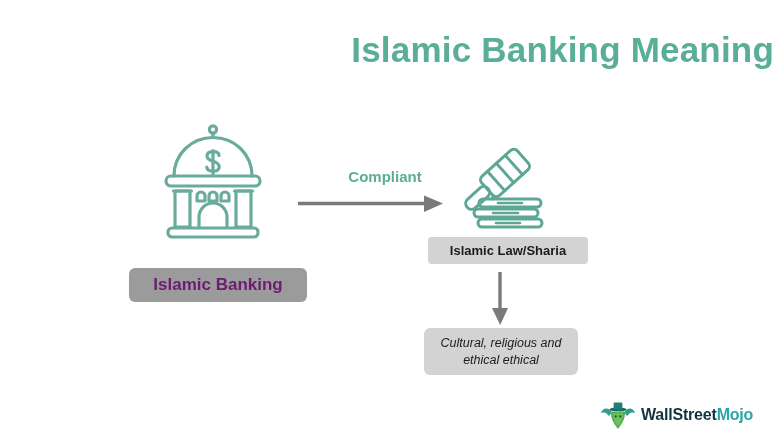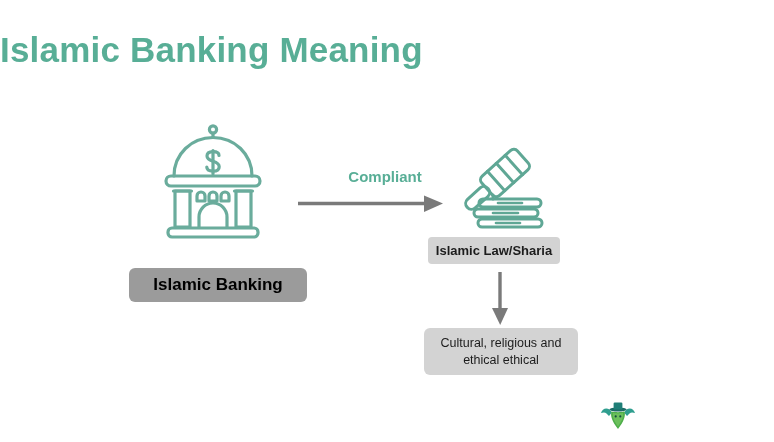--- a/index.html
+++ b/index.html
@@ -21,21 +21,21 @@
     height: 442px;
     background: #ffffff;
   }
 
   
   .page-title {
     position: absolute;
     left: 0;
     top: 28px;
     width: 774px;
-    text-align: left;
+    text-align: right;
     font-size: 35px;
     font-weight: bold;
     color: #58ae96;
     letter-spacing: 0.2px;
     line-height: 44px;
   }
 
   
   .icon-bank {
     position: absolute;
@@ -89,49 +89,49 @@
     justify-content: center;
     text-align: center;
   }
   .box-islamic-banking {
     left: 129px;
     top: 268px;
     width: 178px;
     height: 34px;
     background: #9b9b9b;
     border-radius: 6px;
-    color: #000000;
+    color: #701a75;
     font-size: 17px;
     font-weight: bold;
   }
   .box-sharia {
     left: 428px;
     top: 237px;
-    width: 132px;
+    width: 160px;
     height: 27px;
     background: #d3d3d3;
     border-radius: 4px;
     color: #1c1c1c;
     font-size: 13px;
     font-weight: bold;
   }
   .box-outcome {
     left: 424px;
     top: 328px;
     width: 154px;
     height: 47px;
     background: #d3d3d3;
     border-radius: 6px;
     color: #1c1c1c;
     font-size: 12.5px;
     font-weight: normal;
     line-height: 17px;
     padding: 0 8px;
   }
-  .box-outcome .line { display: block; }
+  .box-outcome .line { display: block; font-style: italic; }
 
   
   .logo {
     position: absolute;
     left: 600px;
     top: 398px;
     width: 160px;
     height: 34px;
     display: flex;
     align-items: center;
@@ -258,15 +258,18 @@
 
       <path d="M11.4 11.6 C11.4 11.6 13.2 12.2 18 12.2 C22.8 12.2 24.6 11.6 24.6 11.6
                C25.6 16 24.4 21 18 29 C11.6 21 10.4 16 11.4 11.6 Z" fill="#4fae4a"></path>
 
       <path d="M18 13.4 C21 13.4 23 13 23 13 C23.6 16.6 22.5 20.4 18 26.5
                C13.5 20.4 12.4 16.6 13 13 C13 13 15 13.4 18 13.4 Z" fill="#6cc05c"></path>
 
       <circle cx="15.7" cy="16.4" r="1.05" fill="#134b3f"></circle>
       <circle cx="20.3" cy="16.4" r="1.05" fill="#134b3f"></circle>
     </svg>
+    <div class="logo-text">
+      <span class="ws">WallStreet</span><span class="mj">Mojo</span>
+    </div>
   </div>
 
 </div>
 
 </body></html>

